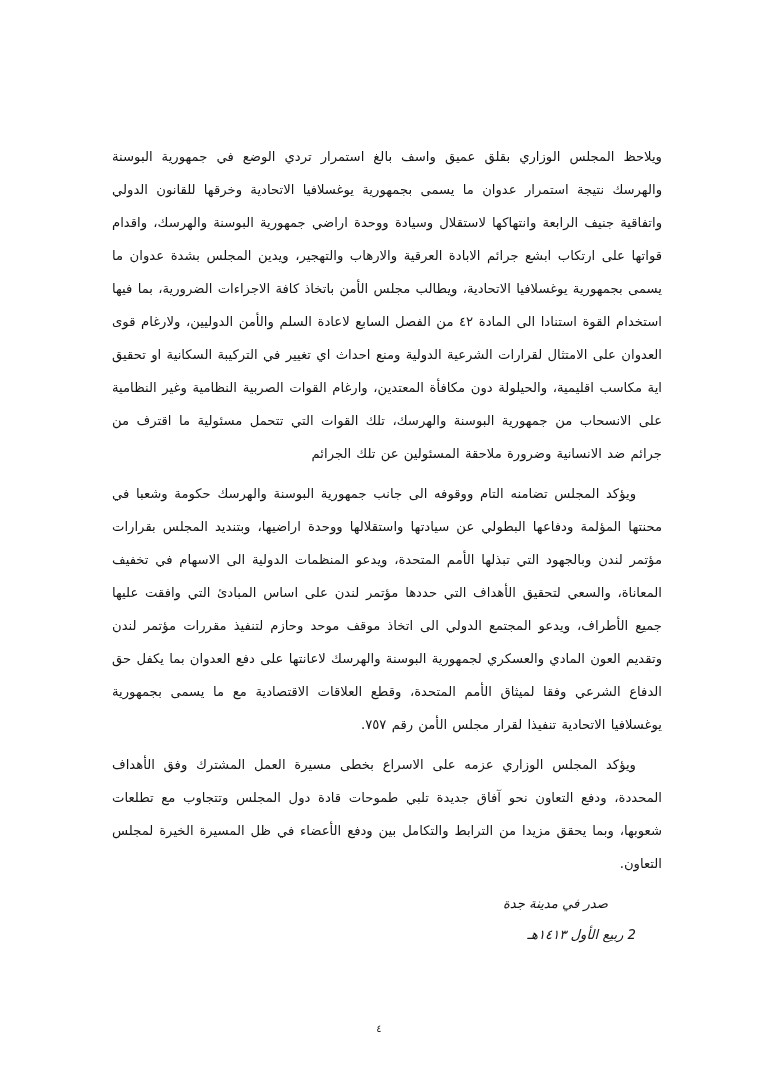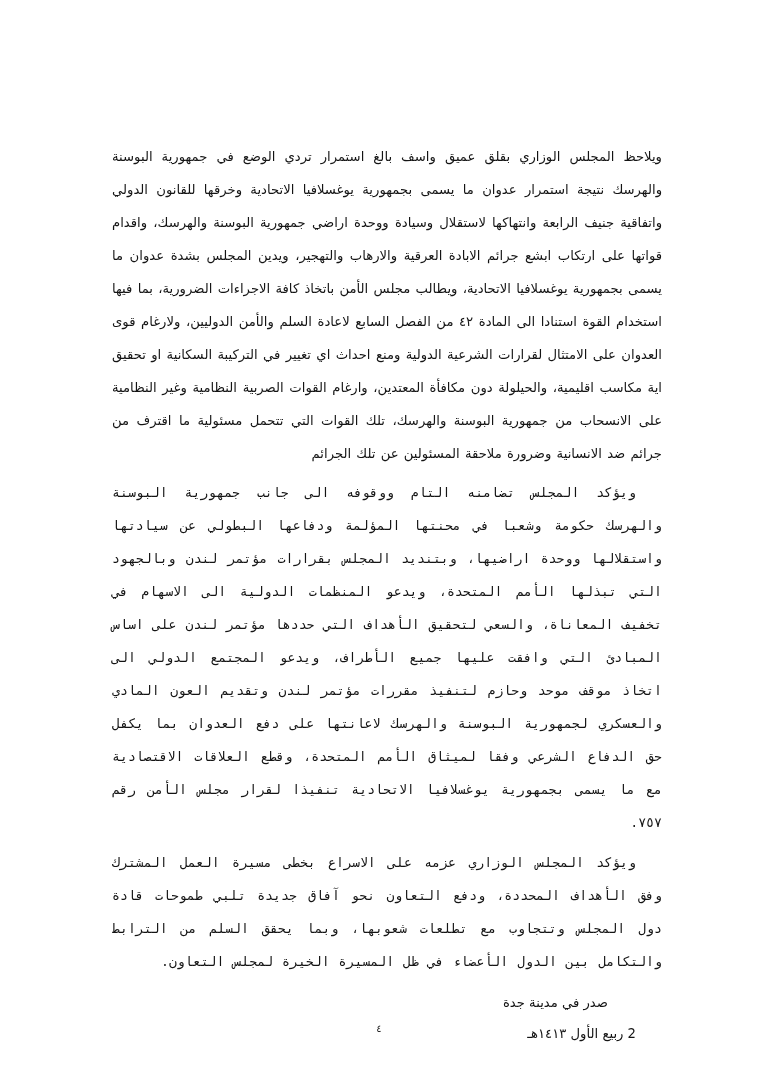--- a/index.html
+++ b/index.html
@@ -31,37 +31,37 @@
     font-size: 13.2px;
     line-height: 33px;
     letter-spacing: 0.1px;
     word-spacing: 1px;
     text-align: justify;
     text-justify: inter-word;
     margin: 0 0 2px 0;
   }
   .para.indent {
     text-indent: 26px;
-    font-family: Liberation Mono, monospace;
   }
   .para-gap {
     margin-top: 7px;
   }
   .closing {
     margin-top: 8px;
     direction: rtl;
     text-align: right;
     padding-right: 26px;
   }
   .closing .line {
     font-family: "DejaVu Sans", sans-serif;
     font-size: 13.2px;
     line-height: 31px;
     letter-spacing: 0.1px;
     white-space: nowrap;
+    font-style: italic;
   }
   .closing .line-1 {
     padding-right: 28px;
   }
   .page-number {
     position: absolute;
     bottom: 44px;
     left: 0;
     right: 0;
     text-align: center;
@@ -74,21 +74,21 @@
 <body>
 
 <div class="page">
 
   <div class="doc-body">
 
     <p class="para">ويلاحظ المجلس الوزاري بقلق عميق واسف بالغ استمرار تردي الوضع في جمهورية البوسنة والهرسك نتيجة استمرار عدوان ما يسمى بجمهورية يوغسلافيا الاتحادية وخرقها للقانون الدولي واتفاقية جنيف الرابعة وانتهاكها لاستقلال وسيادة ووحدة اراضي جمهورية البوسنة والهرسك، واقدام قواتها على ارتكاب ابشع جرائم الابادة العرقية والارهاب والتهجير، ويدين المجلس بشدة عدوان ما يسمى بجمهورية يوغسلافيا الاتحادية، ويطالب مجلس الأمن باتخاذ كافة الاجراءات الضرورية، بما فيها استخدام القوة استنادا الى المادة ٤٢ من الفصل السابع لاعادة السلم والأمن الدوليين، ولارغام قوى العدوان على الامتثال لقرارات الشرعية الدولية ومنع احداث اي تغيير في التركيبة السكانية او تحقيق اية مكاسب اقليمية، والحيلولة دون مكافأة المعتدين، وارغام القوات الصربية النظامية وغير النظامية على الانسحاب من جمهورية البوسنة والهرسك، تلك القوات التي تتحمل مسئولية ما اقترف من جرائم ضد الانسانية وضرورة ملاحقة المسئولين عن تلك الجرائم</p>
 
     <p class="para indent para-gap">ويؤكد المجلس تضامنه التام ووقوفه الى جانب جمهورية البوسنة والهرسك حكومة وشعبا في محنتها المؤلمة ودفاعها البطولي عن سيادتها واستقلالها ووحدة اراضيها، وبتنديد المجلس بقرارات مؤتمر لندن وبالجهود التي تبذلها الأمم المتحدة، ويدعو المنظمات الدولية الى الاسهام في تخفيف المعاناة، والسعي لتحقيق الأهداف التي حددها مؤتمر لندن على اساس المبادئ التي وافقت عليها جميع الأطراف، ويدعو المجتمع الدولي الى اتخاذ موقف موحد وحازم لتنفيذ مقررات مؤتمر لندن وتقديم العون المادي والعسكري لجمهورية البوسنة والهرسك لاعانتها على دفع العدوان بما يكفل حق الدفاع الشرعي وفقا لميثاق الأمم المتحدة، وقطع العلاقات الاقتصادية مع ما يسمى بجمهورية يوغسلافيا الاتحادية تنفيذا لقرار مجلس الأمن رقم ٧٥٧.</p>
 
-    <p class="para indent para-gap">ويؤكد المجلس الوزاري عزمه على الاسراع بخطى مسيرة العمل المشترك وفق الأهداف المحددة، ودفع التعاون نحو آفاق جديدة تلبي طموحات قادة دول المجلس وتتجاوب مع تطلعات شعوبها، وبما يحقق السلم من الترابط والتكامل بين الدول الأعضاء في ظل المسيرة الخيرة لمجلس التعاون.</p>
+    <p class="para indent para-gap">ويؤكد المجلس الوزاري عزمه على الاسراع بخطى مسيرة العمل المشترك وفق الأهداف المحددة، ودفع التعاون نحو آفاق جديدة تلبي طموحات قادة دول المجلس وتتجاوب مع تطلعات شعوبها، وبما يحقق مزيدا من الترابط والتكامل بين ودفع الأعضاء في ظل المسيرة الخيرة لمجلس التعاون.</p>
 
     <div class="closing">
       <div class="line line-1">صدر في مدينة جدة</div>
       <div class="line">2 ربيع الأول ١٤١٣هـ</div>
     </div>
 
   </div>
 
   <div class="page-number">٤</div>
 

